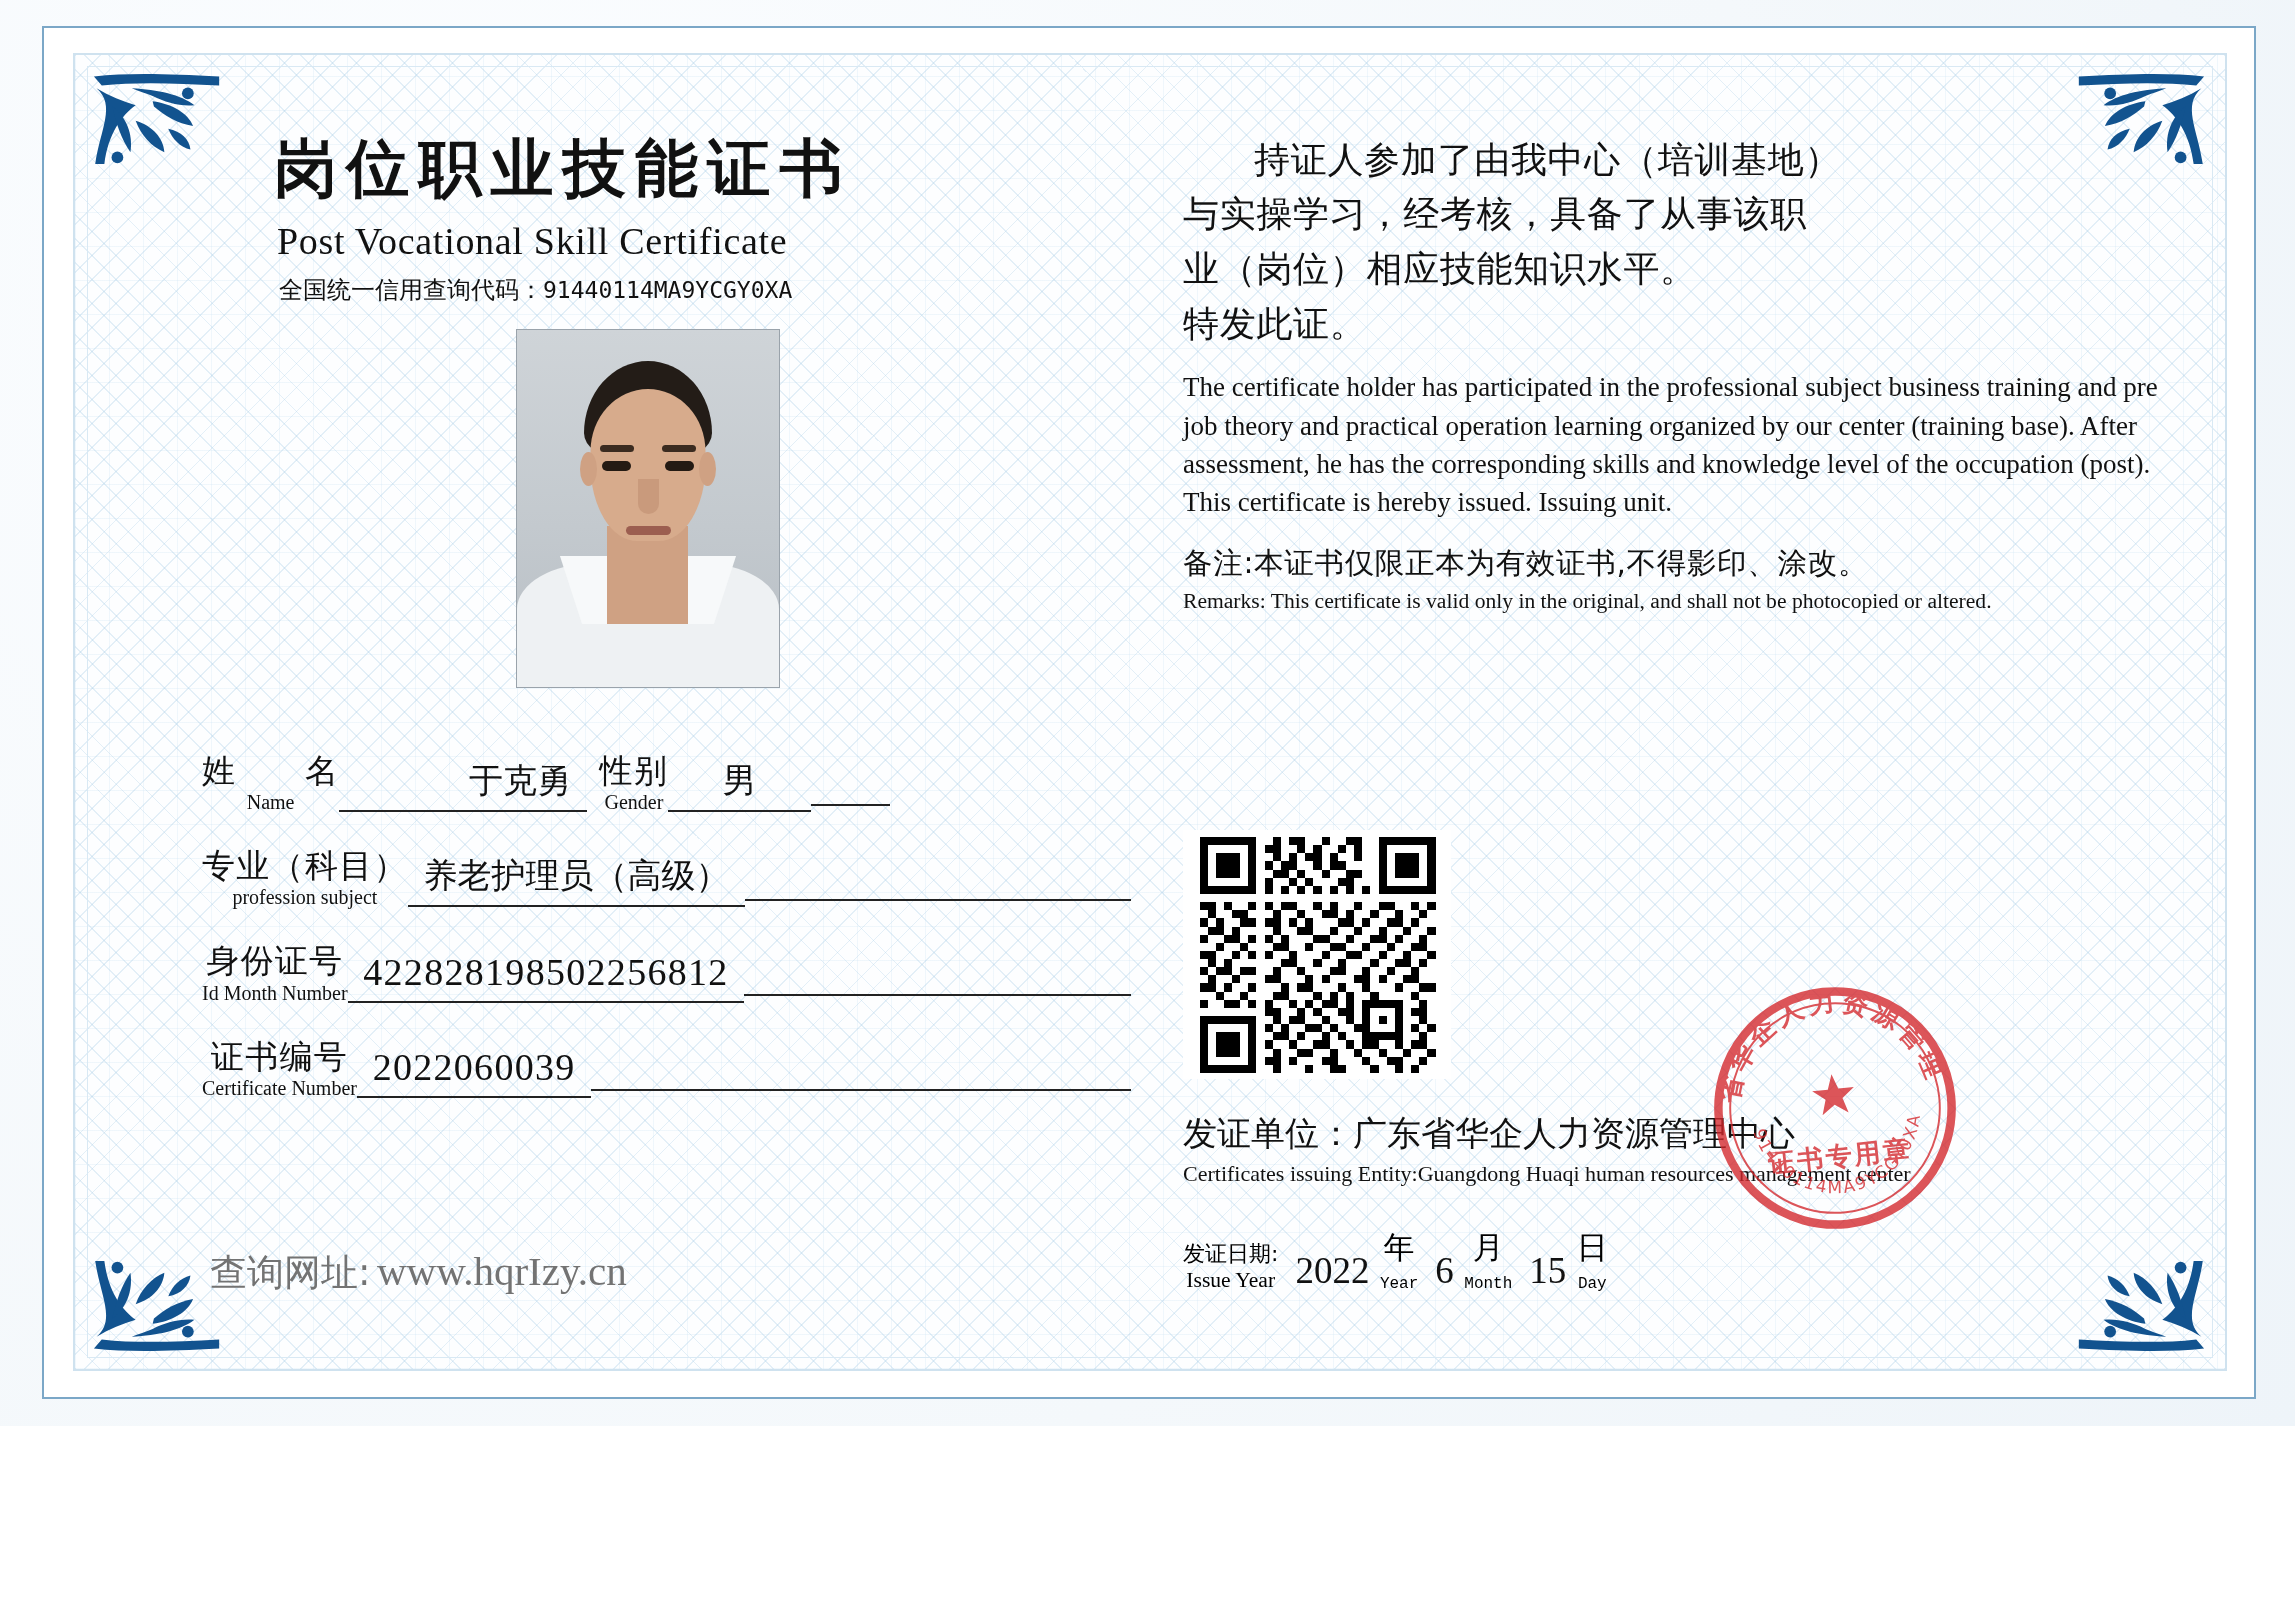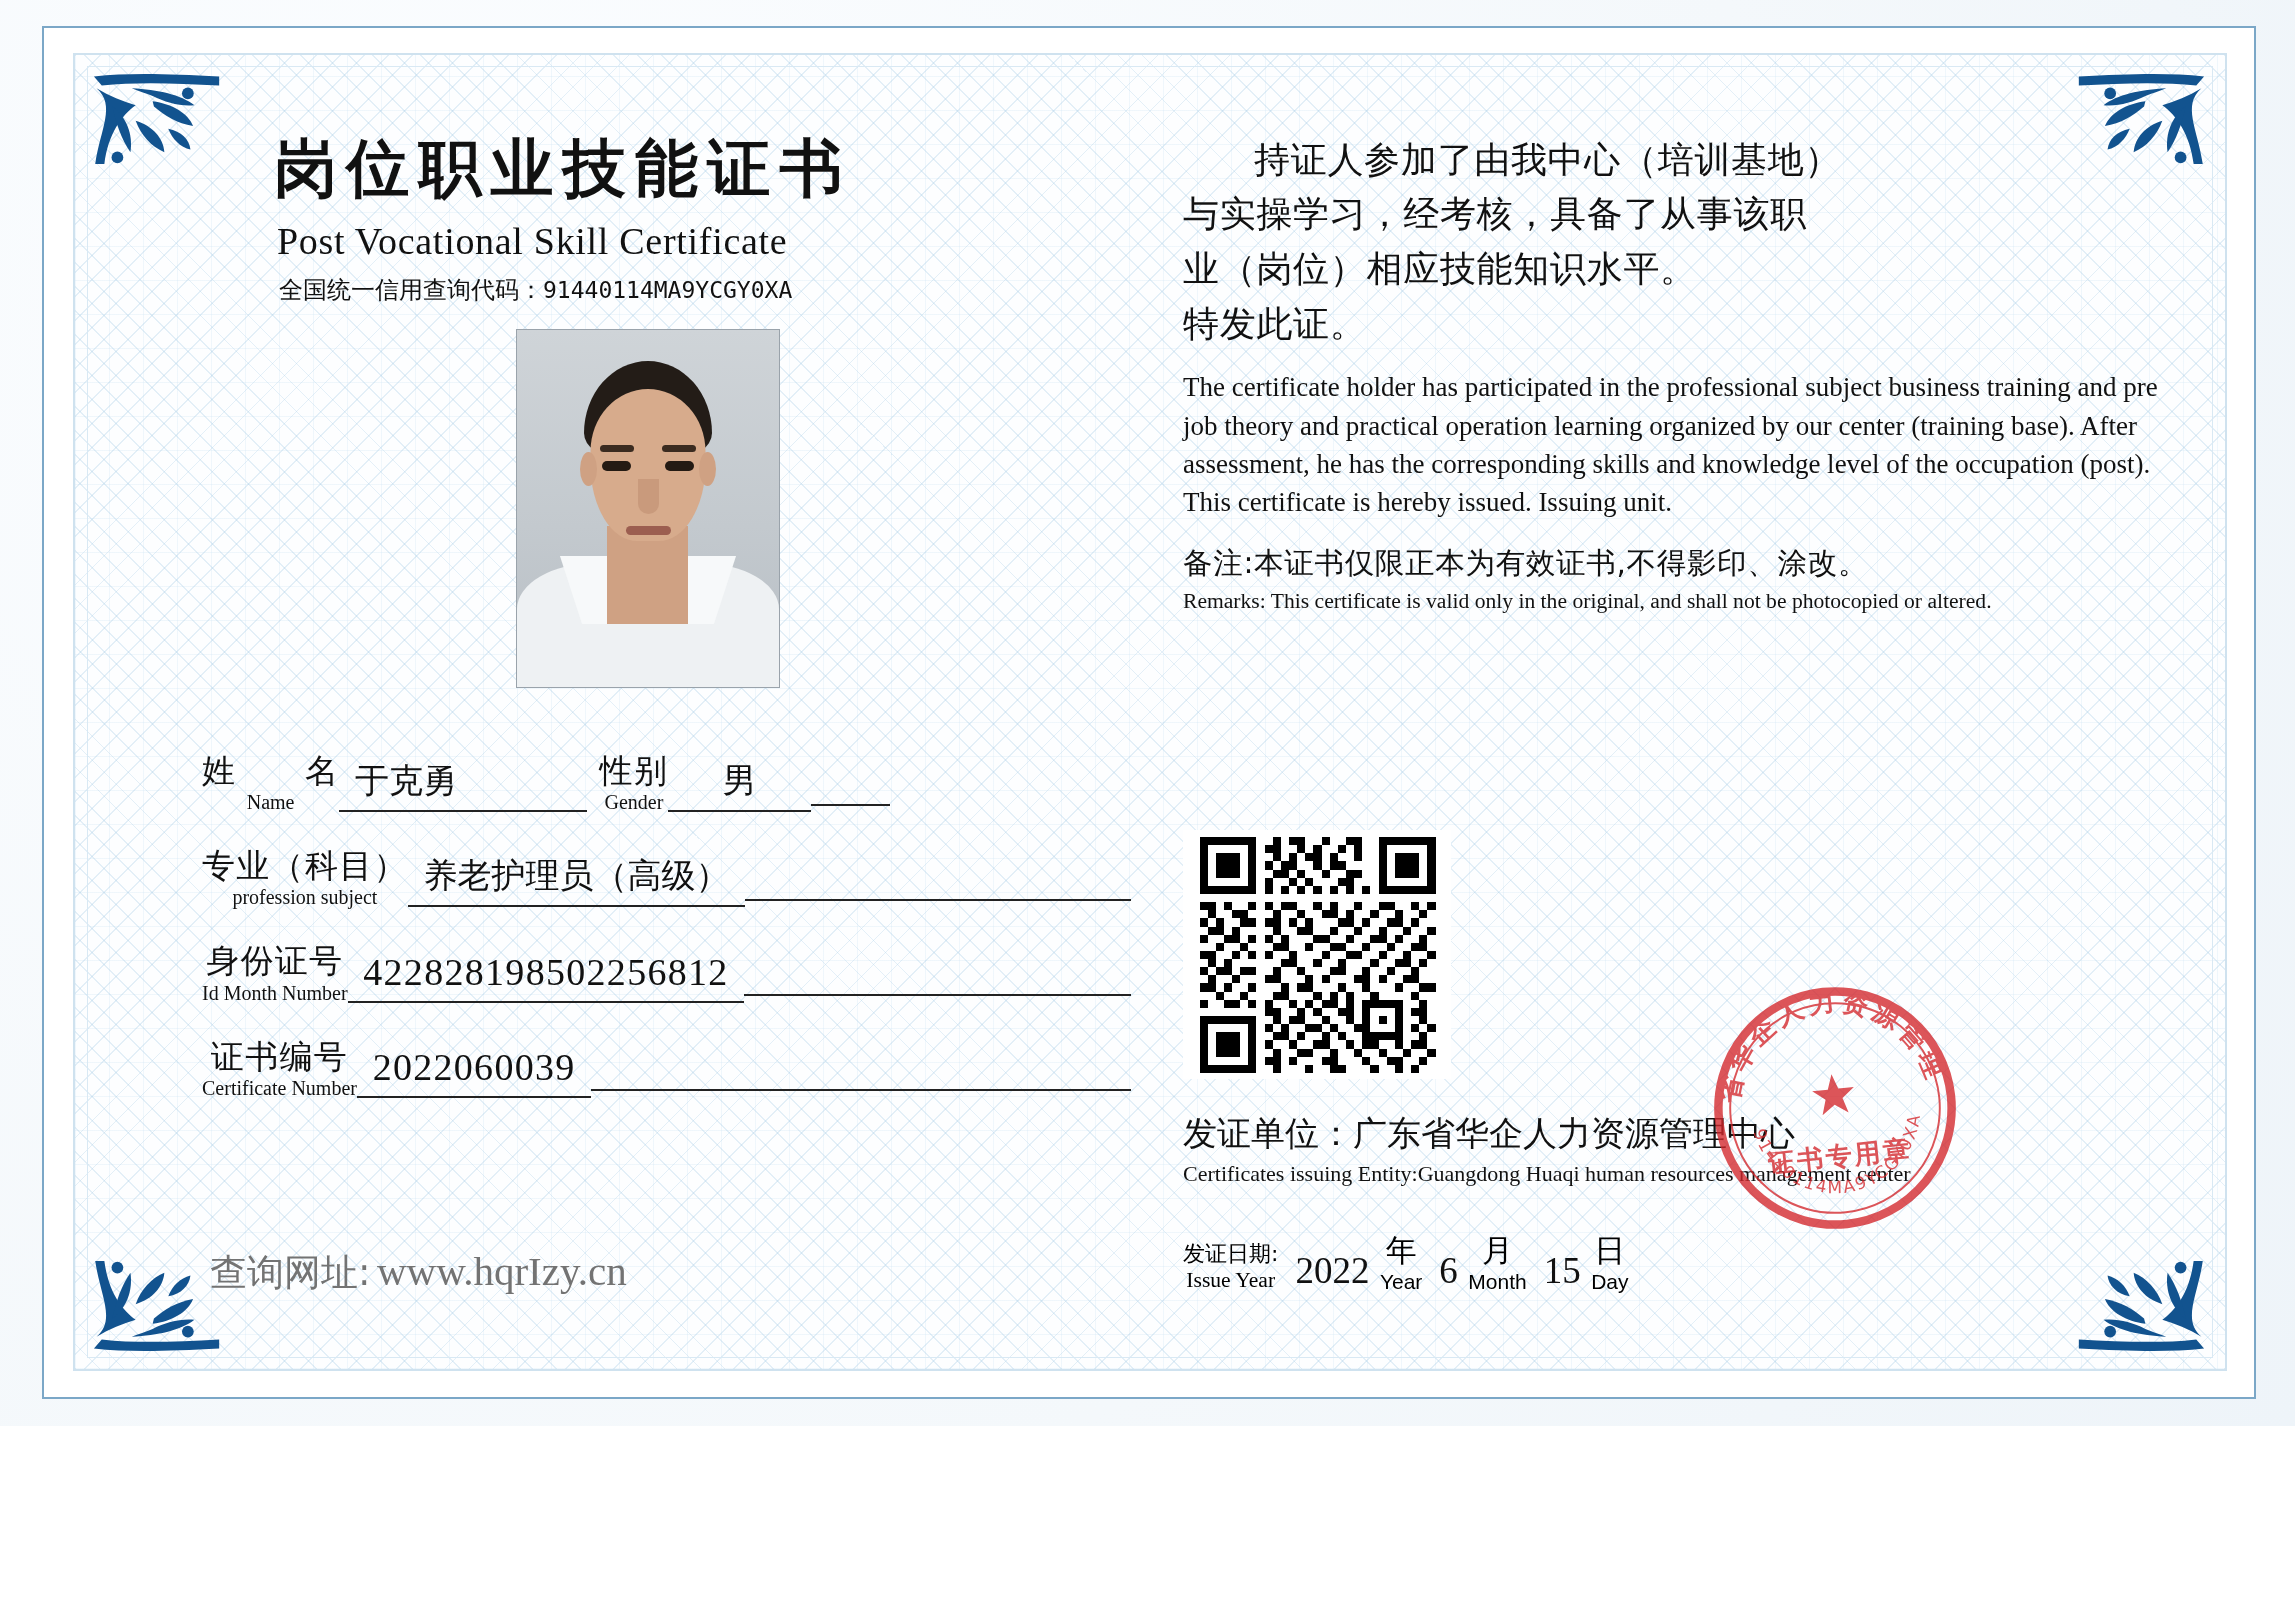--- a/index.html
+++ b/index.html
@@ -231,21 +231,21 @@
     font-family: "Liberation Serif", serif;
     font-size: 38px;
     letter-spacing: 1.3px;
   }
   .row .spacer-line {
     flex: 1;
     border-bottom: 2px solid #222;
     height: 0.7px;
     margin-bottom: 6.5px;
   }
-  .name-row .name-val { min-width: 216px; text-align: left; }
+  .name-row .name-val { min-width: 216px; text-align: right; }
   .name-row .gender-lbl { margin-left: 13px; }
   .name-row .gender-val { min-width: 111px; text-align: center; }
   .name-row .tail-line { width: 79px; border-bottom: 2px solid #222; margin-bottom: 6.5px; }
 
   .website {
     position: absolute;
     left: 87px;
     bottom: 19.6px;
     font-family: "DejaVu Sans", sans-serif;
     font-size: 37px;
@@ -343,21 +343,21 @@
     margin: 0 9.2px 0 17px;
     color: #111;
   }
   .issuedate .unit {
     font-family: "DejaVu Sans", sans-serif;
     text-align: center;
     line-height: 1;
     margin-left: 1.3px;
   }
   .issuedate .unit .cn { display:block; font-size: 31px; }
-  .issuedate .unit .en { display:block; font-family:Liberation Sans, sans-serif; font-size: 21px; margin-top: 5px; }
+  .issuedate .unit .en { display:block; font-family:Liberation Mono, monospace; font-size: 16px; margin-top: 13px; }
 
   
   .seal {
     position: absolute;
     right: 216px;
     bottom: 79px;
     width: 262px;
     height: 262px;
     pointer-events: none;
     opacity: 0.78;

